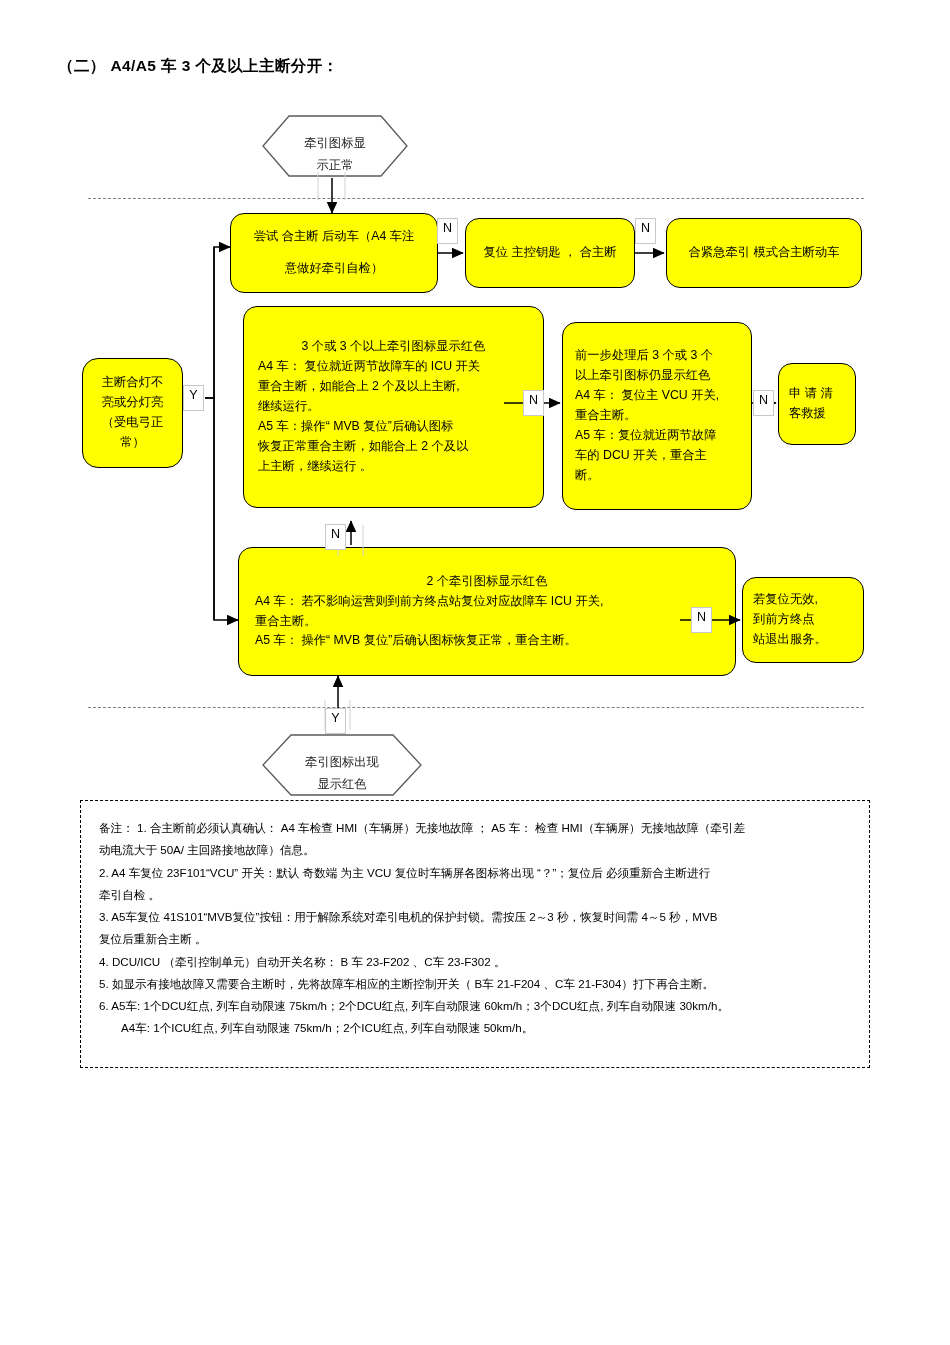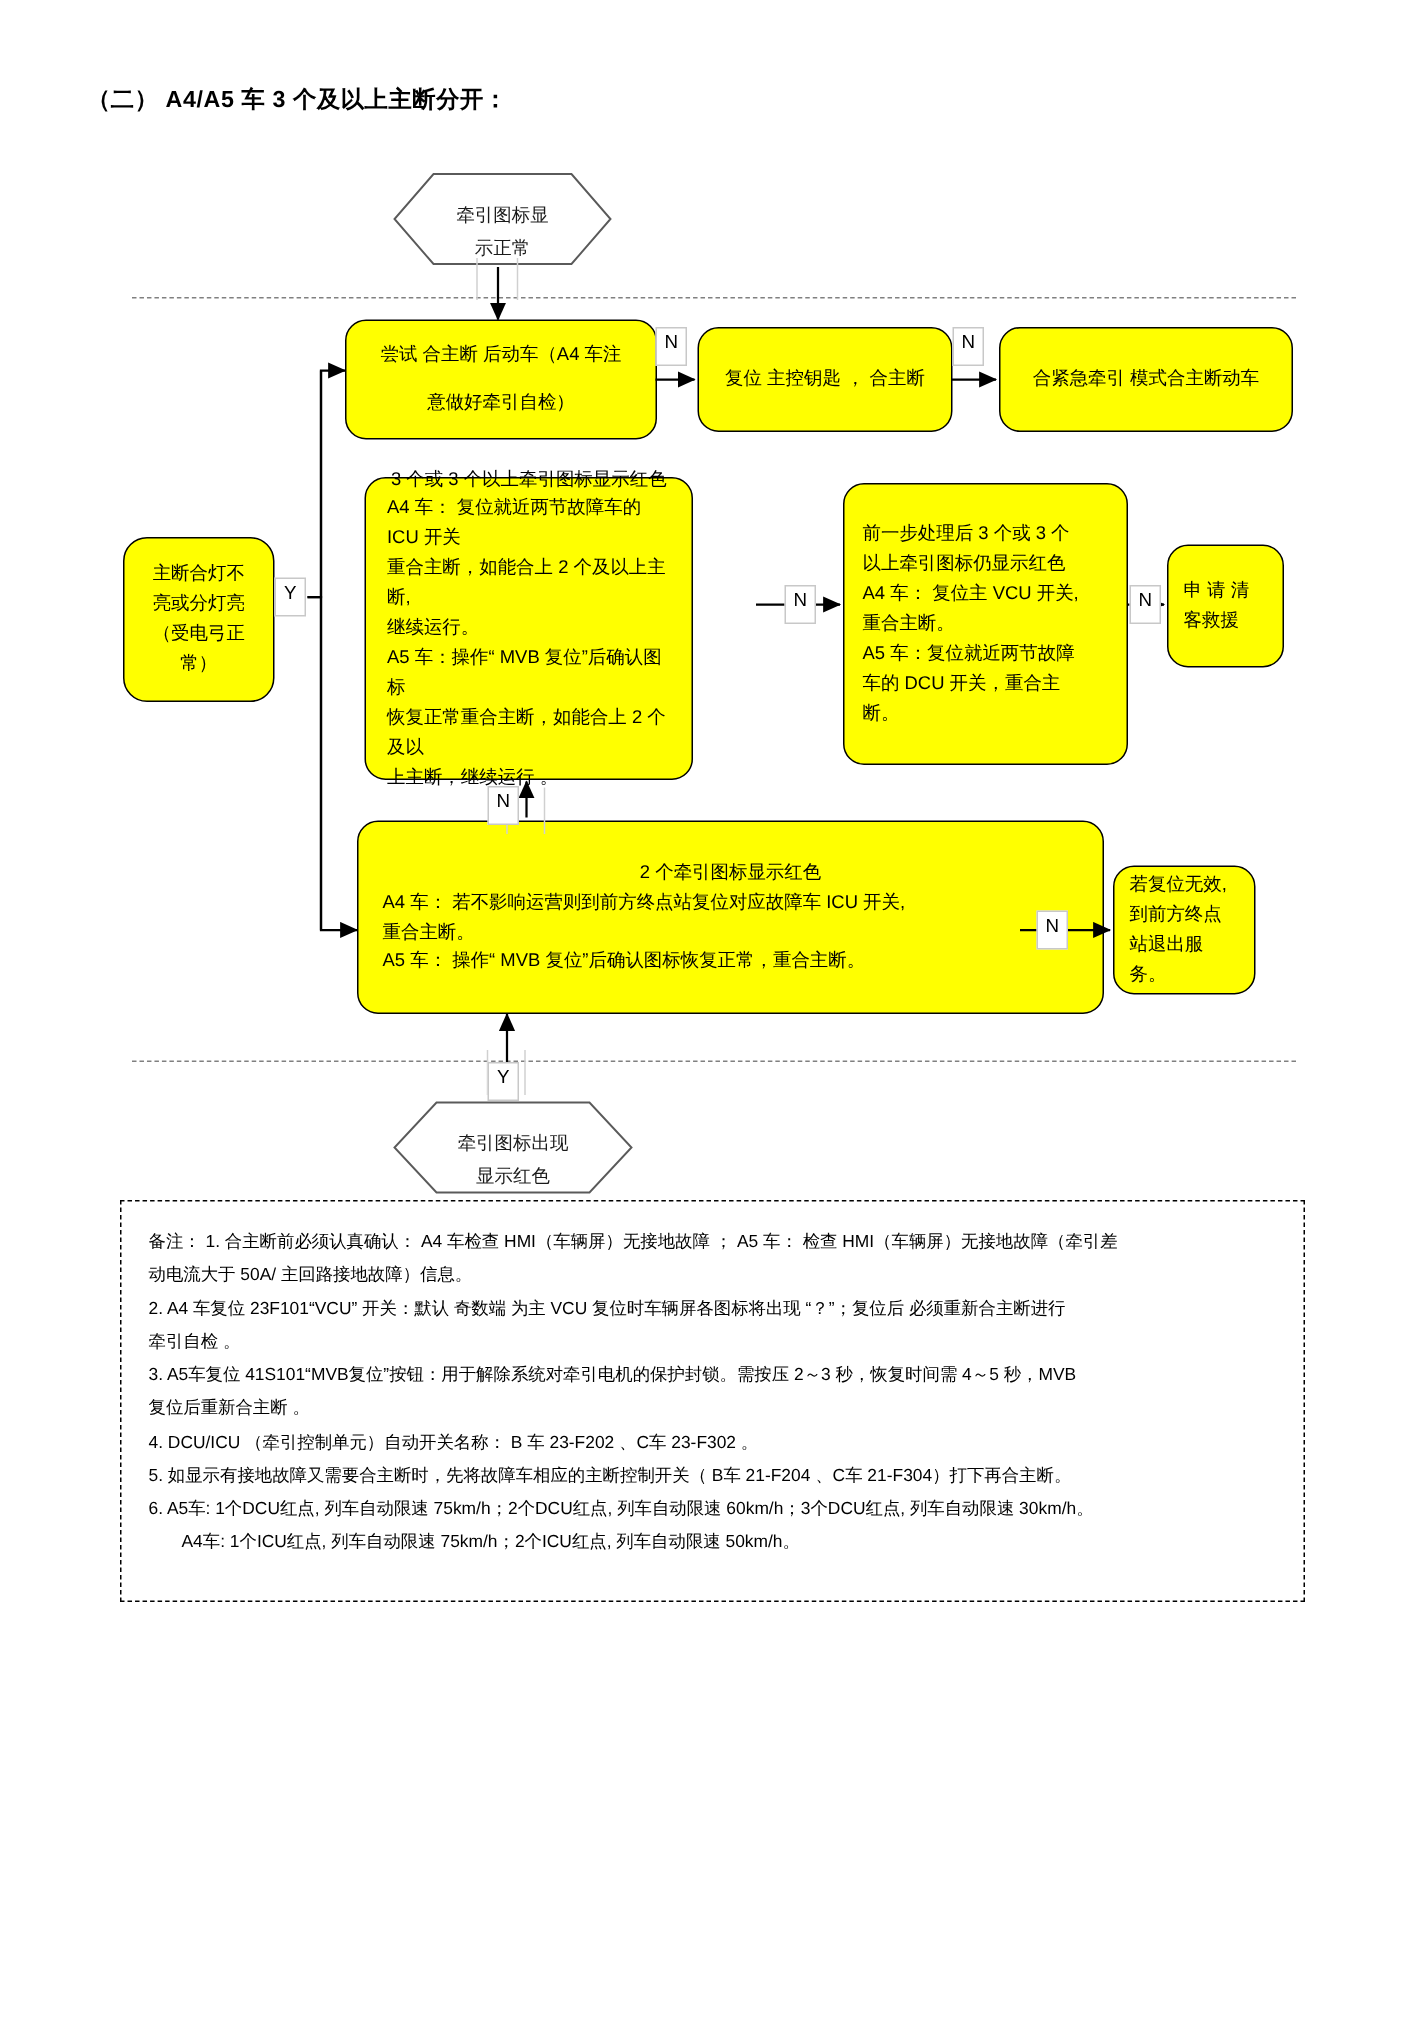--- a/index.html
+++ b/index.html
@@ -199,21 +199,21 @@
 
   <div class="node ybox center pad" style="left:82px; top:358px; width:101px; height:110px; border-radius:16px;">
     <span class="ln">主断合灯不</span>
     <span class="ln">亮或分灯亮</span>
     <span class="ln">（受电弓正</span>
     <span class="ln">常）</span>
   </div>
 
   <div class="conn-label" style="left:183px; top:385px; width:21px; height:26px;">Y</div>
 
-  <div class="node ybox pad" style="left:243px; top:318px; width:219px; height:202px; padding:8px 14px;">
+  <div class="node ybox pad" style="left:243px; top:306px; width:301px; height:202px; padding:8px 14px;">
     <span class="ln" style="text-align:center;">3 个或 3 个以上牵引图标显示红色</span>
     <span class="ln">A4 车：  复位就近两节故障车的   ICU 开关</span>
     <span class="ln">重合主断，如能合上    2 个及以上主断,</span>
     <span class="ln">继续运行。</span>
     <span class="ln">A5 车：操作“ MVB  复位”后确认图标</span>
     <span class="ln">恢复正常重合主断，如能合上     2 个及以</span>
     <span class="ln">上主断，继续运行  。</span>
   </div>
 
   <div class="conn-label" style="left:523px; top:390px; width:21px; height:26px;">N</div>
@@ -239,21 +239,21 @@
 
   <div class="node ybox pad" style="left:238px; top:547px; width:498px; height:129px; padding:10px 16px;">
     <span class="ln" style="text-align:center;">2 个牵引图标显示红色</span>
     <span class="ln">A4 车：  若不影响运营则到前方终点站复位对应故障车        ICU 开关,</span>
     <span class="ln">重合主断。</span>
     <span class="ln">A5 车：  操作“ MVB  复位”后确认图标恢复正常，重合主断。</span>
   </div>
 
   <div class="conn-label" style="left:691px; top:607px; width:21px; height:26px;">N</div>
 
-  <div class="node ybox pad" style="left:742px; top:577px; width:95px; height:86px; padding:8px 10px;">
+  <div class="node ybox pad" style="left:742px; top:577px; width:122px; height:86px; padding:8px 10px;">
     <span class="ln">若复位无效,</span>
     <span class="ln">到前方终点</span>
     <span class="ln">站退出服务。</span>
   </div>
 
   <div class="conn-label" style="left:325px; top:708px; width:21px; height:26px;">Y</div>
 
   <div class="hexwrap" style="left:262px; top:734px; width:160px; height:62px;">
     <svg width="160" height="62" viewBox="0 0 160 62">
       <polygon points="29,1 131,1 159,31 131,61 29,61 1,31" fill="#ffffff" stroke="#5a5a5a" stroke-width="1.3"></polygon>

